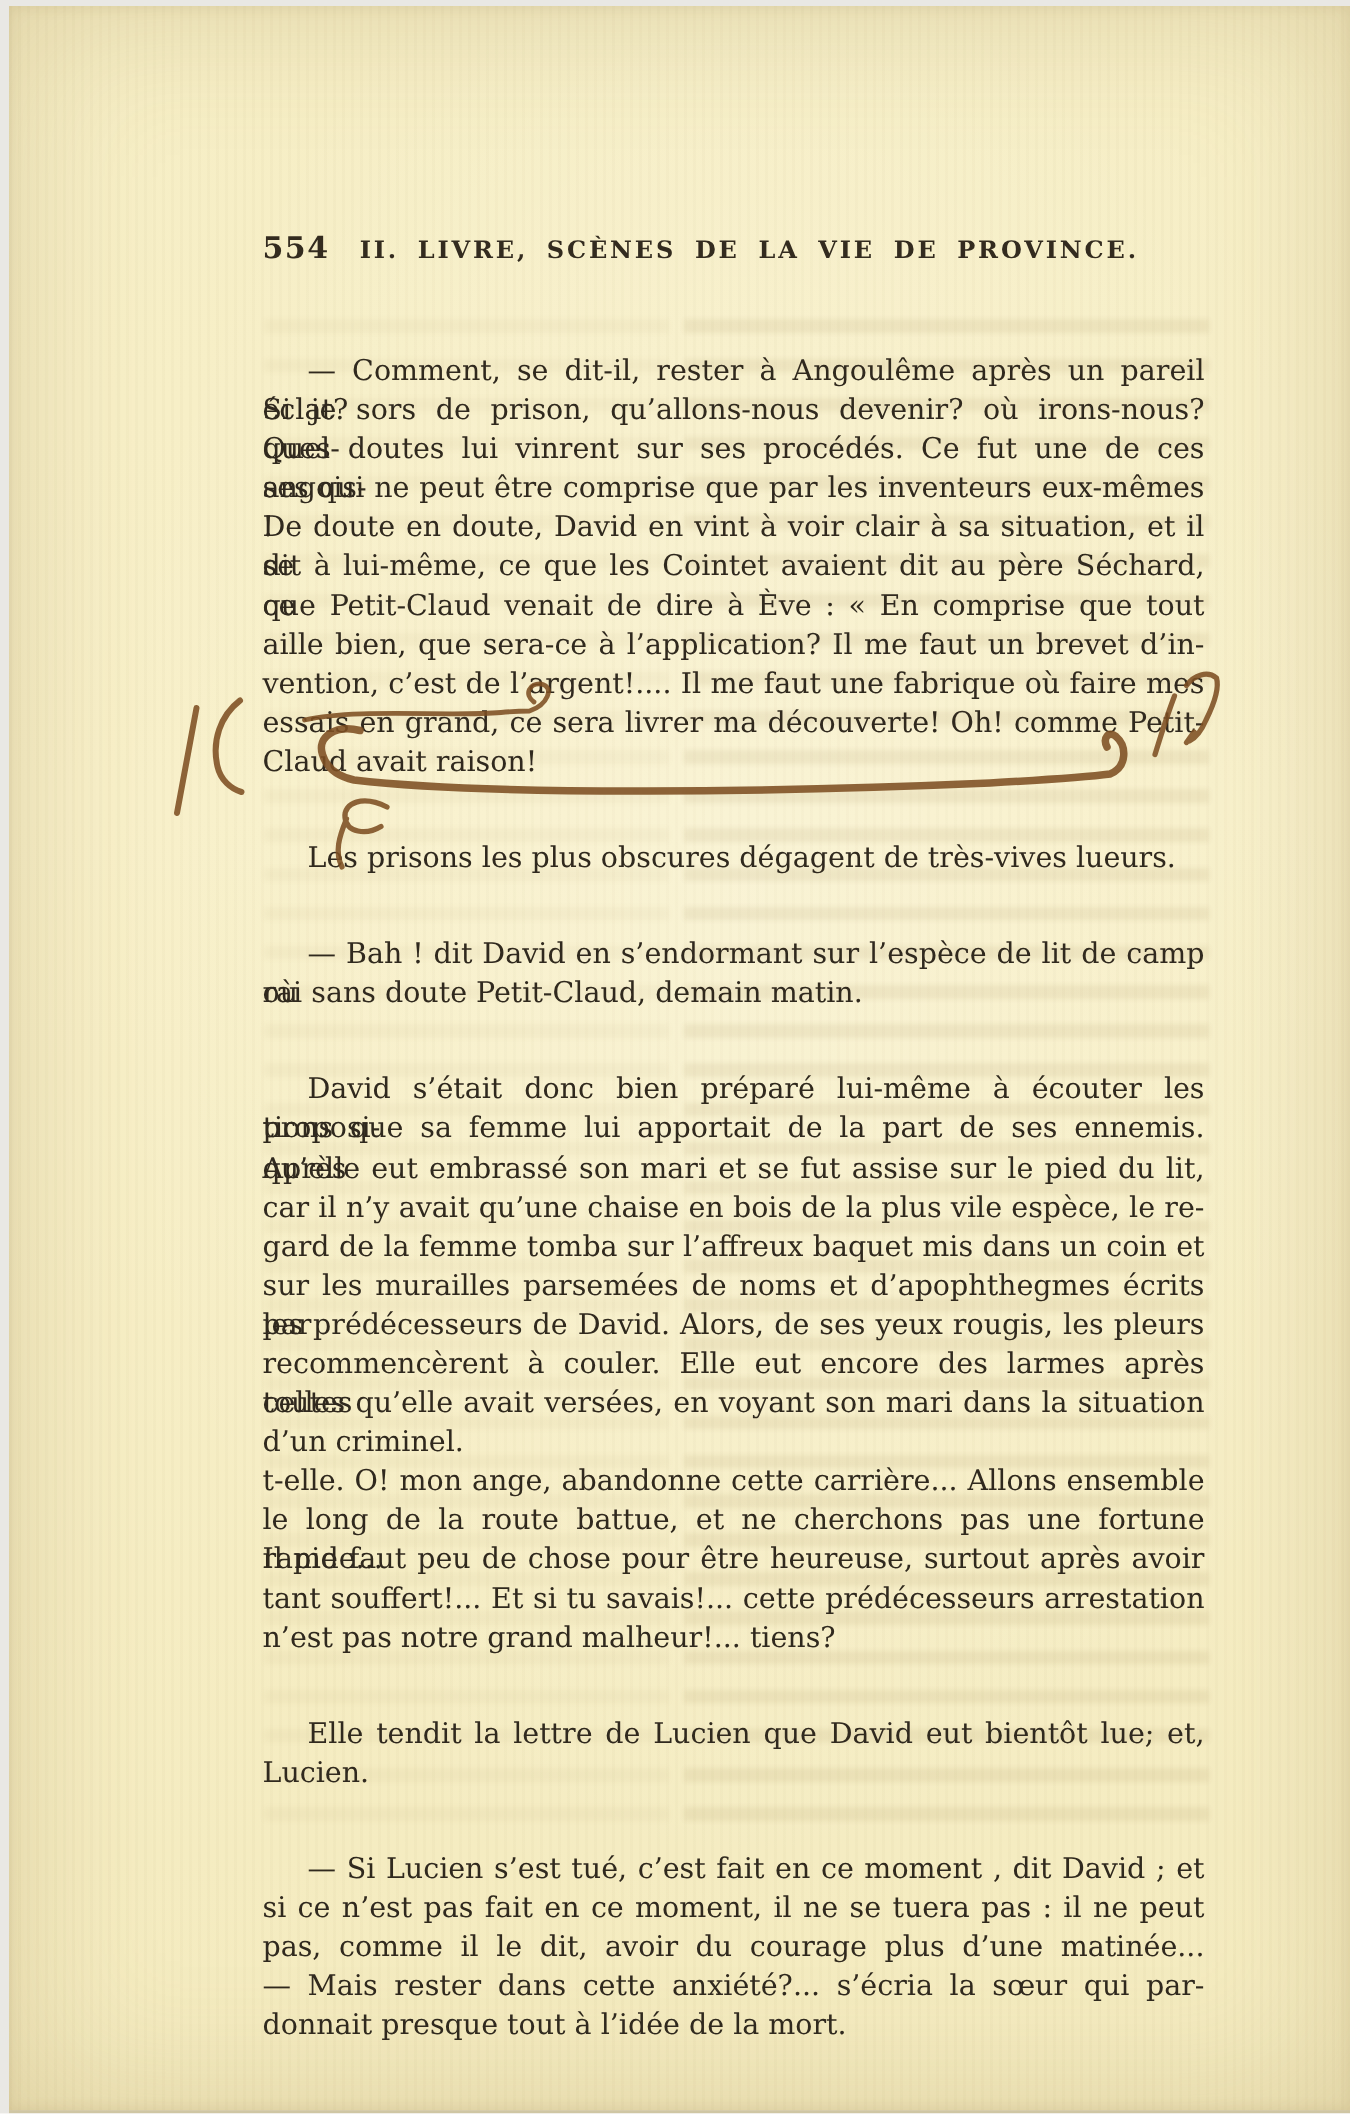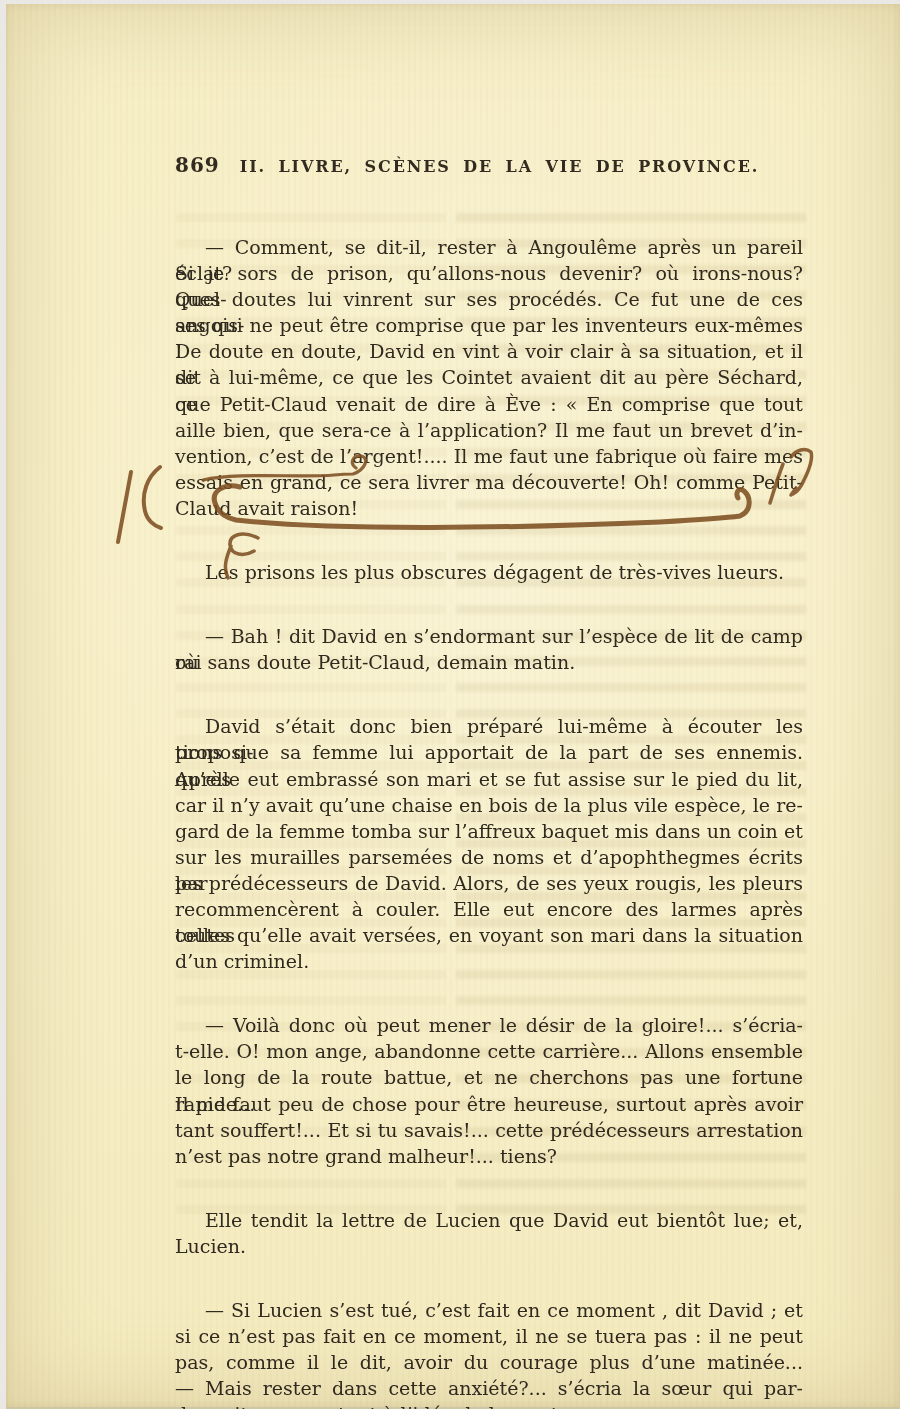--- a/index.html
+++ b/index.html
@@ -100,21 +100,21 @@
 </style>
 </head>
 <body>
 
 <div class="scan">
   <div class="book-page">
     <div class="ghost ghost-right"></div>
     <div class="ghost ghost-left"></div>
 
     <header class="page-header">
-      <span class="page-number">869</span>
+      <span class="page-number">554</span>
       <span class="running-title">II. LIVRE, SCÈNES DE LA VIE DE PROVINCE.</span>
     </header>
 
     <main class="body-text">
         <p>
           <span class="line first">— Comment, se dit-il, rester à Angoulême après un pareil éclat?</span>
           <span class="line">Si je sors de prison, qu’allons-nous devenir? où irons-nous? Quel-</span>
           <span class="line">ques doutes lui vinrent sur ses procédés. Ce fut une de ces angois-</span>
           <span class="line">ses qui ne peut être comprise que par les inventeurs eux-mêmes !</span>
           <span class="line">De doute en doute, David en vint à voir clair à sa situation, et il se</span>
@@ -138,21 +138,20 @@
           <span class="line">qu’elle eut embrassé son mari et se fut assise sur le pied du lit,</span>
           <span class="line">car il n’y avait qu’une chaise en bois de la plus vile espèce, le re-</span>
           <span class="line">gard de la femme tomba sur l’affreux baquet mis dans un coin et</span>
           <span class="line">sur les murailles parsemées de noms et d’apophthegmes écrits par</span>
           <span class="line">les prédécesseurs de David. Alors, de ses yeux rougis, les pleurs</span>
           <span class="line">recommencèrent à couler. Elle eut encore des larmes après toutes</span>
           <span class="line">celles qu’elle avait versées, en voyant son mari dans la situation</span>
           <span class="line last">d’un criminel.</span>
         </p>
         <p>
-          <span class="line first">— Voilà donc où peut mener le désir de la gloire!... s’écria-</span>
           <span class="line">t-elle. O! mon ange, abandonne cette carrière... Allons ensemble</span>
           <span class="line">le long de la route battue, et ne cherchons pas une fortune rapide...</span>
           <span class="line">Il me faut peu de chose pour être heureuse, surtout après avoir</span>
           <span class="line">tant souffert!... Et si tu savais!... cette prédécesseurs arrestation</span>
           <span class="line last">n’est pas notre grand malheur!... tiens?</span>
         </p>
         <p>
           <span class="line first">Elle tendit la lettre de Lucien que David eut bientôt lue; et,</span>
           <span class="line last">Lucien.</span>
         </p>

